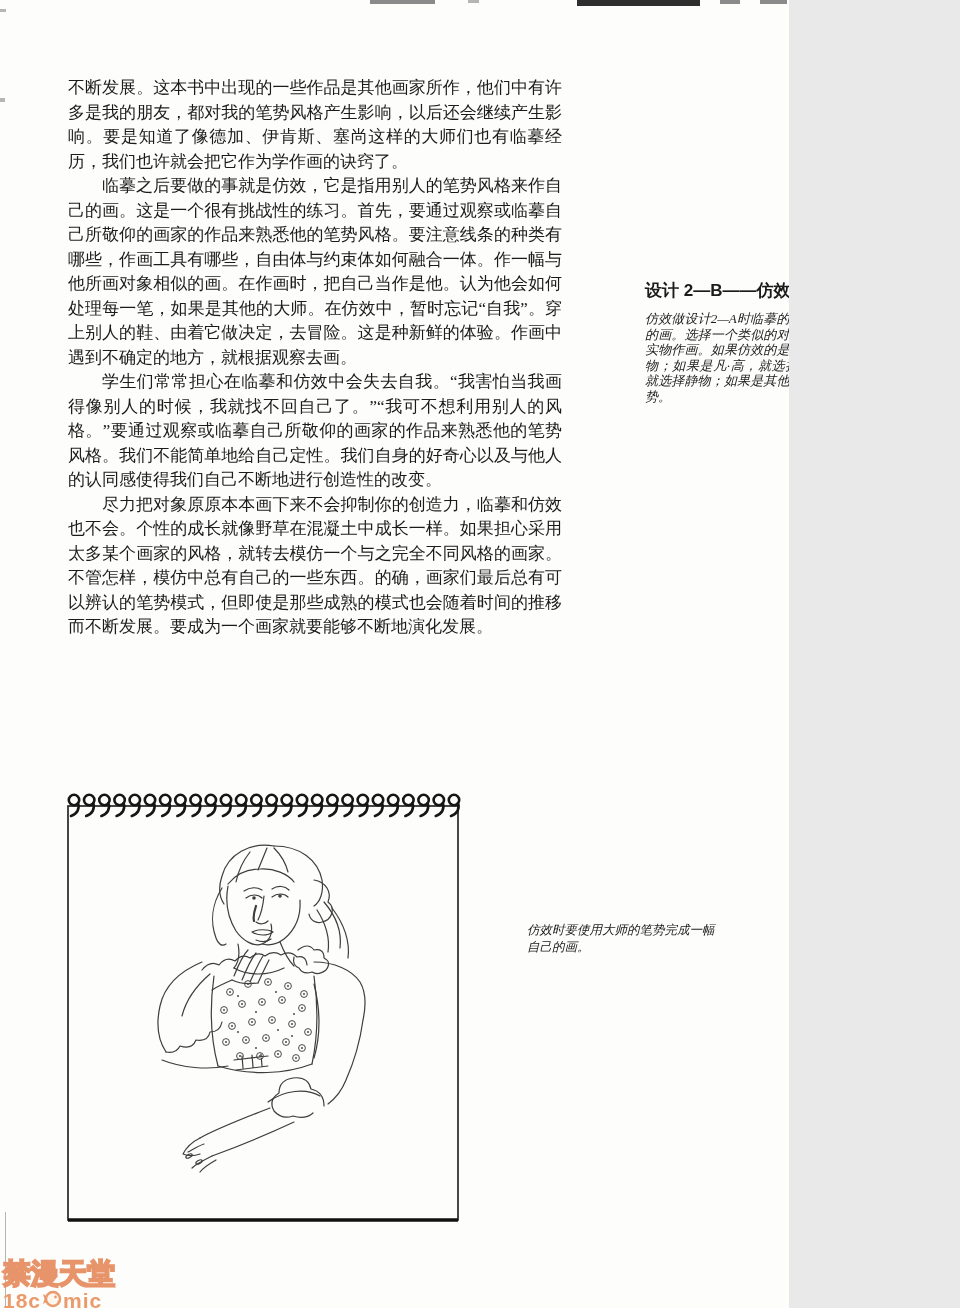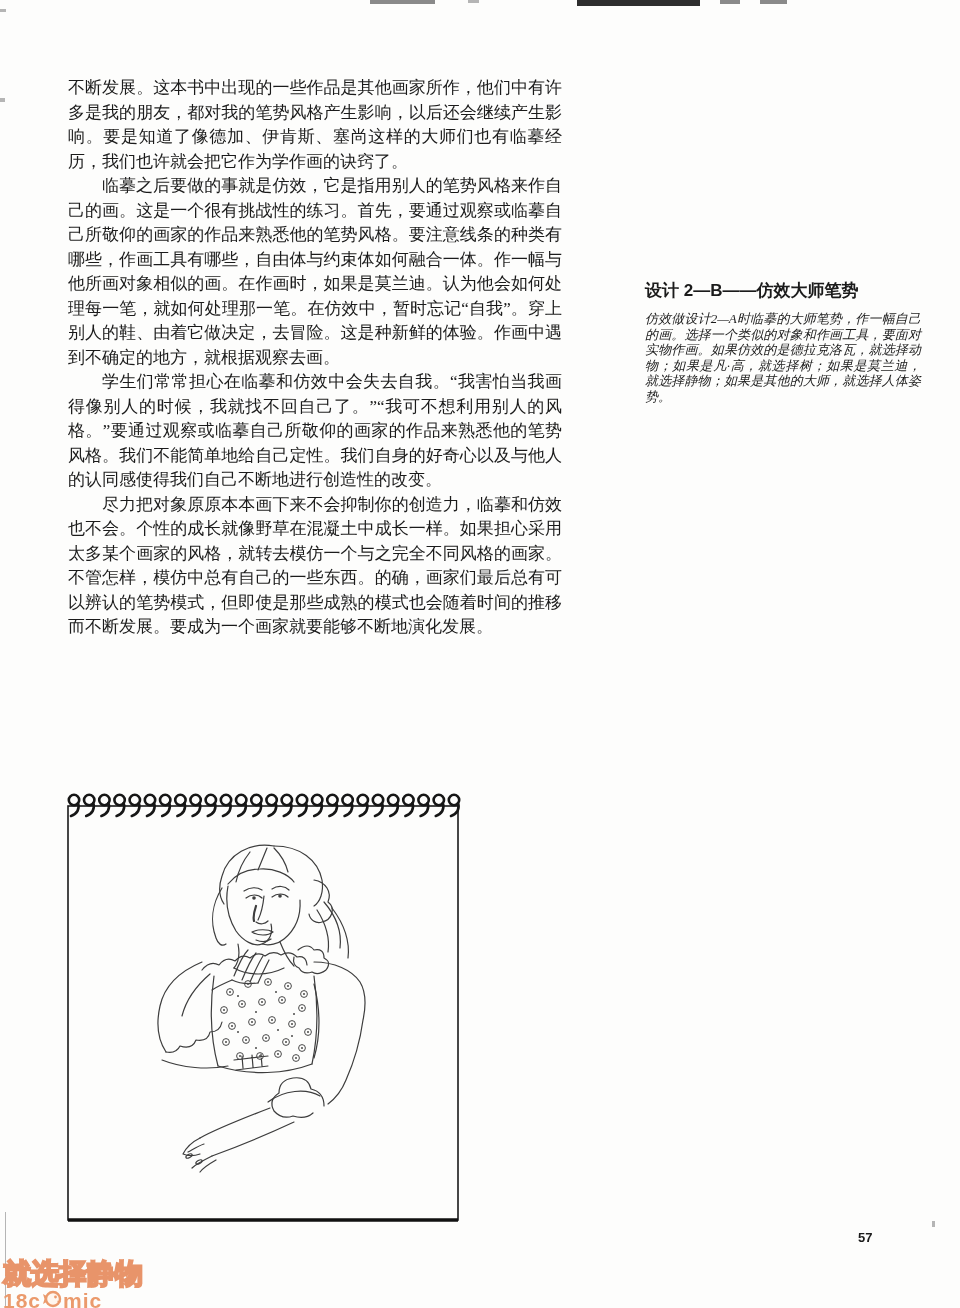--- a/index.html
+++ b/index.html
@@ -1,17 +1,17 @@
 <!DOCTYPE html>
 <html><head>
 <meta charset="utf-8">
 <style>
   html,body{margin:0;padding:0;background:#e9e9e9;}
   #page{
-    position:relative; width:960px; height:1308px;
+    position:relative; width:789px; height:1308px;
     background:#fdfdfc; overflow:hidden;
     font-family:"Liberation Serif","DejaVu Serif",serif;
     color:#1b1b1b;
   }
   
   .main-col{
     position:absolute; left:68px; top:76px; width:494px;
     font-size:17px; line-height:24.5px; text-align:justify;
   }
   .main-col p{margin:0;}
@@ -78,30 +78,31 @@
   <div class="artifact dark" style="left:577px;top:0;width:123px;height:6px;"></div>
   <div class="artifact" style="left:720px;top:0;width:20px;height:4px;"></div>
   <div class="artifact" style="left:760px;top:0;width:27px;height:4px;"></div>
   <div class="artifact light" style="left:0;top:9px;width:6px;height:3px;"></div>
   <div class="artifact light" style="left:0;top:98px;width:5px;height:4px;"></div>
   <div class="artifact light" style="left:5px;top:1212px;width:1px;height:96px;"></div>
   <div class="artifact light" style="left:932px;top:1221px;width:3px;height:6px;"></div>
 
   <div class="main-col">
     <p>不断发展。这本书中出现的一些作品是其他画家所作，他们中有许多是我的朋友，都对我的笔势风格产生影响，以后还会继续产生影响。要是知道了像德加、伊肯斯、塞尚这样的大师们也有临摹经历，我们也许就会把它作为学作画的诀窍了。</p>
-    <p class="indent">临摹之后要做的事就是仿效，它是指用别人的笔势风格来作自己的画。这是一个很有挑战性的练习。首先，要通过观察或临摹自己所敬仰的画家的作品来熟悉他的笔势风格。要注意线条的种类有哪些，作画工具有哪些，自由体与约束体如何融合一体。作一幅与他所画对象相似的画。在作画时，如果是莫兰迪。认为他会如何处理每一笔，就如何处理那一笔。在仿效中，暂时忘记“自我”。穿上别人的鞋、由着它做决定，去冒险。这是种新鲜的体验。作画中遇到不确定的地方，就根据观察去画。</p>
+    <p class="indent">临摹之后要做的事就是仿效，它是指用别人的笔势风格来作自己的画。这是一个很有挑战性的练习。首先，要通过观察或临摹自己所敬仰的画家的作品来熟悉他的笔势风格。要注意线条的种类有哪些，作画工具有哪些，自由体与约束体如何融合一体。作一幅与他所画对象相似的画。在作画时，把自己当作是他。认为他会如何处理每一笔，如果是其他的大师。在仿效中，暂时忘记“自我”。穿上别人的鞋、由着它做决定，去冒险。这是种新鲜的体验。作画中遇到不确定的地方，就根据观察去画。</p>
     <p class="indent">学生们常常担心在临摹和仿效中会失去自我。“我害怕当我画得像别人的时候，我就找不回自己了。”“我可不想利用别人的风格。”要通过观察或临摹自己所敬仰的画家的作品来熟悉他的笔势风格。我们不能简单地给自己定性。我们自身的好奇心以及与他人的认同感使得我们自己不断地进行创造性的改变。</p>
     <p class="indent">尽力把对象原原本本画下来不会抑制你的创造力，临摹和仿效也不会。个性的成长就像野草在混凝土中成长一样。如果担心采用太多某个画家的风格，就转去模仿一个与之完全不同风格的画家。不管怎样，模仿中总有自己的一些东西。的确，画家们最后总有可以辨认的笔势模式，但即使是那些成熟的模式也会随着时间的推移而不断发展。要成为一个画家就要能够不断地演化发展。</p>
   </div>
 
   <div class="sidebar">
     <h2 class="sidebar-heading">设计 2—B——仿效大师笔势</h2>
     <p>仿效做设计2—A时临摹的大师笔势，作一幅自己的画。选择一个类似的对象和作画工具，要面对实物作画。如果仿效的是德拉克洛瓦，就选择动物；如果是凡·高，就选择树；如果是莫兰迪，就选择静物；如果是其他的大师，就选择人体姿势。</p>
   </div>
 
+  <div class="figure-caption">仿效时要使用大师的笔势完成一幅自己的画。</div>
 
   <div class="figure-wrap">
     <svg width="402" height="444" viewBox="0 0 402 444">
       <defs>
         <g id="coil" stroke="#161616" stroke-width="2.6" fill="none" stroke-linecap="round">
           <circle cx="0" cy="0" r="5.2"></circle>
           <path d="M4,3 C6,9 3,14 -3,16"></path>
         </g>
         <g id="floret" stroke="#4a4a4a" stroke-width="1" fill="none">
           <circle cx="0" cy="0" r="3.4"></circle>
@@ -232,21 +233,21 @@
           <circle cx="216" cy="246" r="1" fill="#4a4a4a"></circle>
         <circle cx="194" cy="264" r="1" fill="#4a4a4a"></circle>
           <circle cx="230" cy="252" r="1" fill="#4a4a4a"></circle>
       </g>
     </svg>
   </div>
 
   <div class="page-number">57</div>
 
   <div class="watermark">
-    <div class="wm-line1">就选择静物</div>
+    <div class="wm-line1">禁漫天堂</div>
     <div class="wm-line2">
       <span>18c</span>
       <span class="fish">
         <svg width="20" height="20" viewBox="0 0 20 20">
           <circle cx="11" cy="10" r="7" fill="#fff6ee" stroke="#eb9a6c" stroke-width="2.4"></circle>
           <path d="M4.5,7 L1,5 L2.5,10 L1,15 L4.5,13" fill="#eb9a6c"></path>
           <circle cx="13.5" cy="8" r="1.4" fill="#eb9a6c"></circle>
           <path d="M15.5,12 q1.5,1 3,0.5" stroke="#eb9a6c" stroke-width="1.4" fill="none"></path>
         </svg>
       </span>

